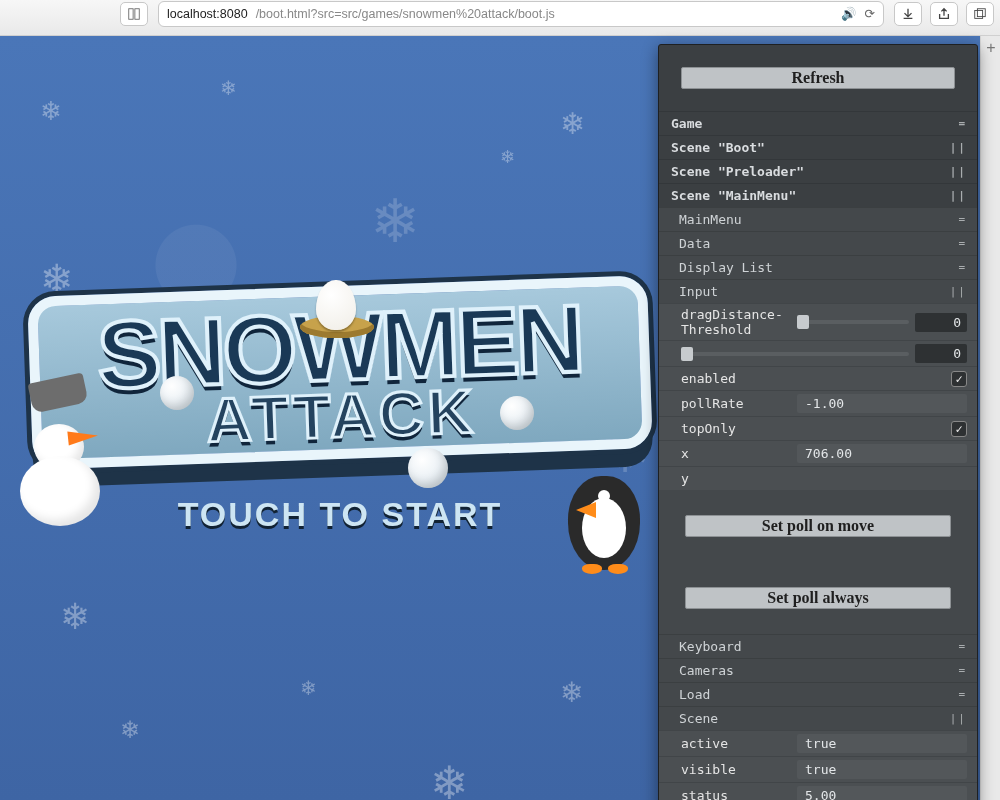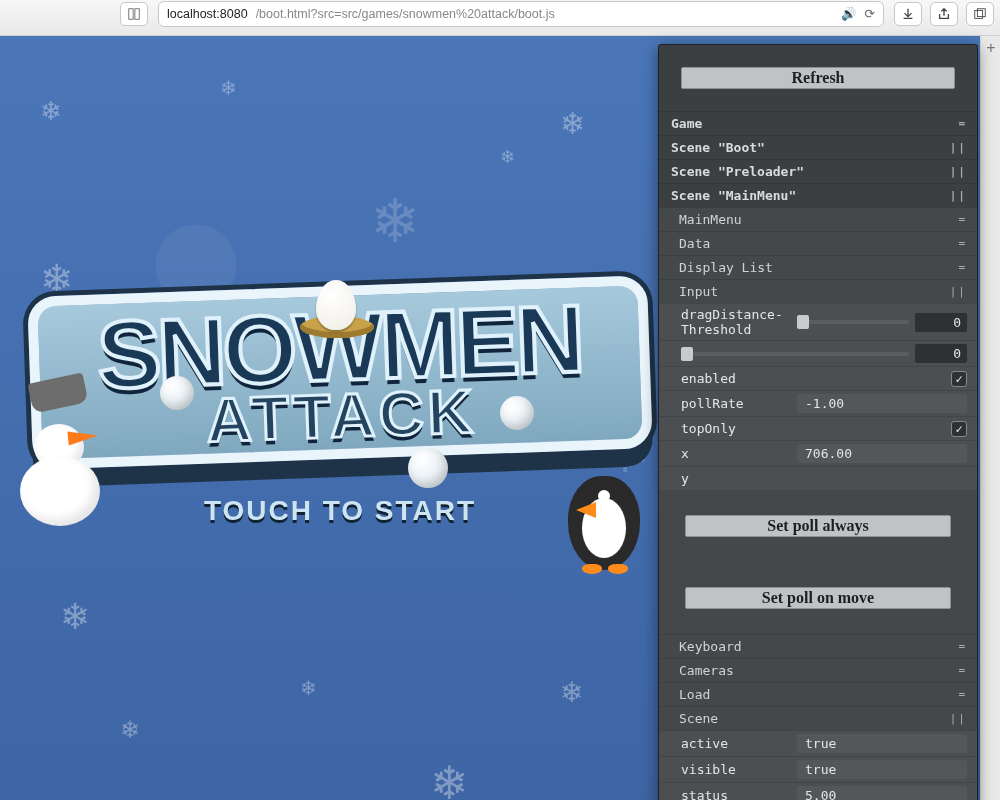--- a/index.html
+++ b/index.html
@@ -70,21 +70,21 @@
   }
   .logo .line2 {
     font-size: 62px; font-weight: 900; letter-spacing: 4px;
     color:#24435f;
     -webkit-text-stroke: 3px #dff1fb;
     text-shadow: 0 5px 0 #10253b;
     line-height: .9;
   }
   .logo .touch {
     margin-top: 36px;
-    font-size: 28px; font-weight: 900; letter-spacing: 2px;
+    font-size: 34px; font-weight: 900; letter-spacing: 2px;
     color:#cde5f3;
     text-shadow: 0 3px 0 #123;
     font-family: "Arial Black", Impact, sans-serif;
   }
 
   .snowball { position:absolute; border-radius:50%; background:radial-gradient(circle at 35% 30%, #fff, #e7eef3 60%, #cfd9df); box-shadow: inset -4px -5px 8px rgba(0,0,0,.15); }
   .snowman-actor { position:absolute; left:6px; top:350px; width:110px; height:140px; }
   .snowman-actor .body { position:absolute; bottom:0; left:14px; width:80px; height:70px; background:#fff; border-radius:50%; box-shadow: inset -6px -6px 10px rgba(0,0,0,.1); }
   .snowman-actor .head { position:absolute; bottom:56px; left:28px; width:50px; height:46px; background:#fff; border-radius:50%; box-shadow: inset -4px -4px 8px rgba(0,0,0,.1); }
   .snowman-actor .hat  { position:absolute; top:-8px; left:24px; width:56px; height:30px; background:#6d6d6d; border-radius:4px 4px 10px 10px; transform:rotate(-12deg);}
@@ -288,24 +288,24 @@
     <span class="check on"></span>
   </div>
   <div class="row subsub">
     <span class="label">x</span>
     <span class="valbox">706.00</span>
   </div>
   <div class="row subsub">
     <span class="label">y</span>
   </div>
   <div class="btnrow">
+      <div class="bigbtn">Set poll on move</div>
+    </div>
+  <div class="btnrow">
       <div class="bigbtn">Set poll always</div>
-    </div>
-  <div class="btnrow">
-      <div class="bigbtn">Set poll on move</div>
     </div>
 
   <div class="row sub">
     <span>Keyboard</span>
     <span class="handle">=</span>
   </div>
   <div class="row sub">
     <span>Cameras</span>
     <span class="handle">=</span>
   </div>

